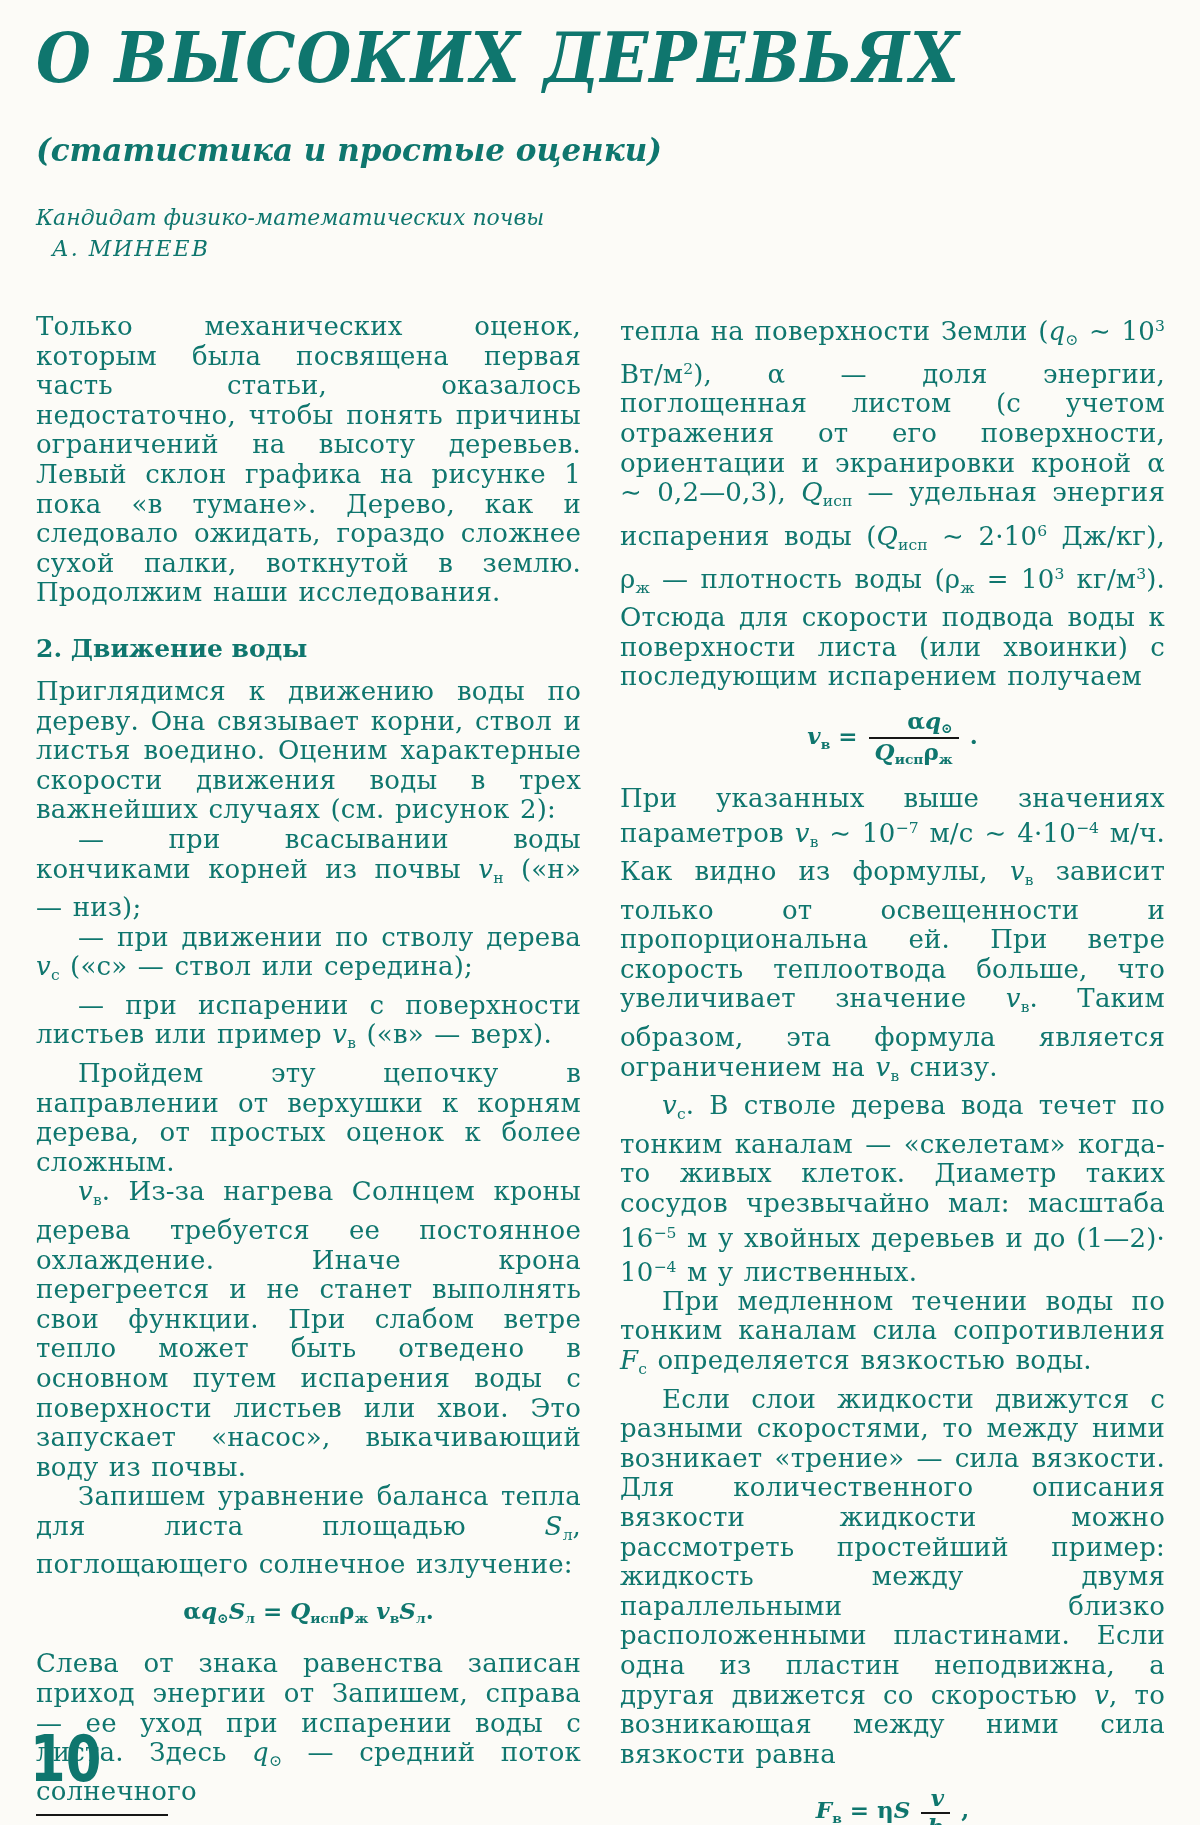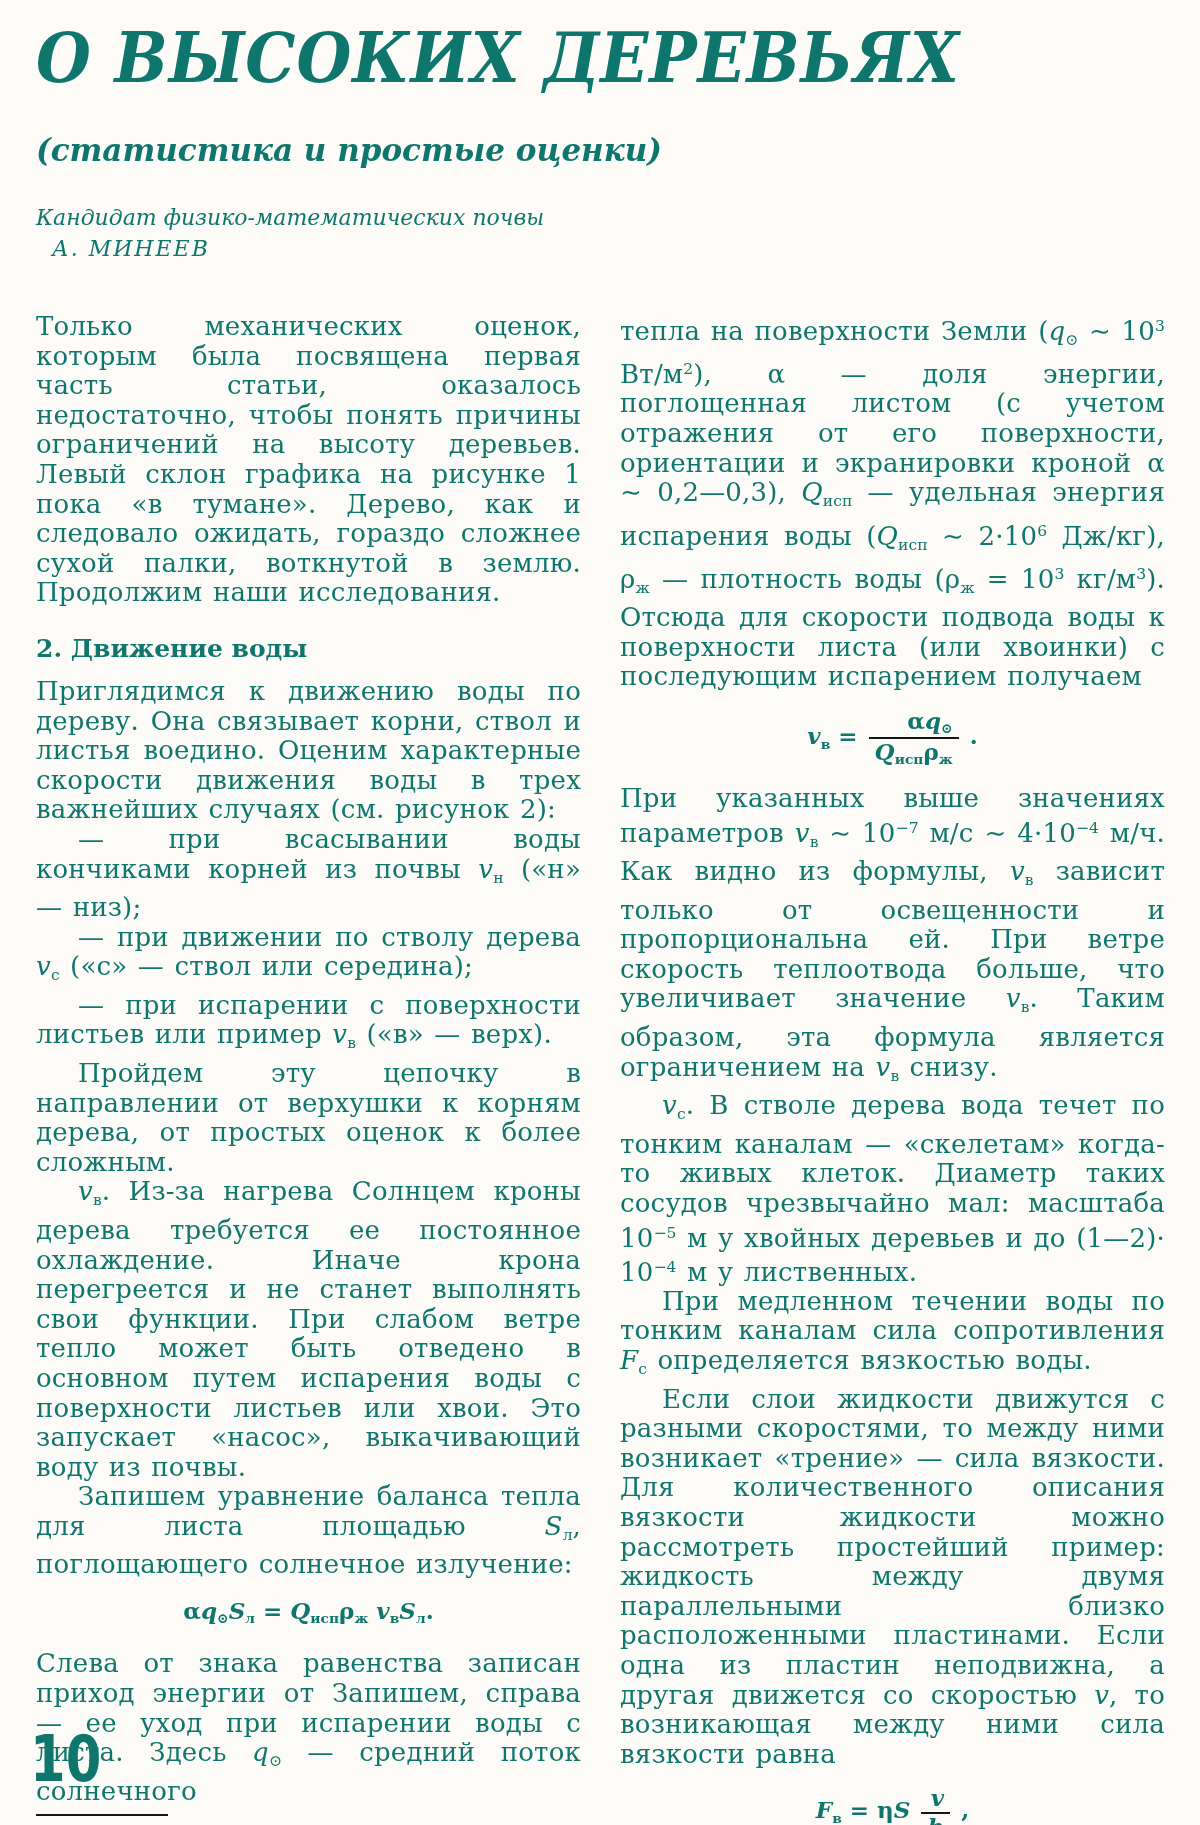--- a/index.html
+++ b/index.html
@@ -90,21 +90,21 @@
       <div class="footnote-rule"></div>
       <div class="footnote-text">Окончание. Начало см. в № 3.</div>
     </div>
   </div>
 
   <div class="col col-right">
     <div class="col-blocks">
         <p class="para"><span>тепла на поверхности Земли (</span><span class="it">q</span><span class="sb">⊙</span><span> ∼ 10</span><span class="sp">3</span><span> Вт/м</span><span class="sp">2</span><span>), α — доля энергии, поглощенная листом (с учетом отражения от его поверхности, ориентации и экранировки кроной α ∼ 0,2—0,3), </span><span class="it">Q</span><span class="sb">исп</span><span> — удельная энергия испарения воды (</span><span class="it">Q</span><span class="sb">исп</span><span> ∼ 2·10</span><span class="sp">6</span><span> Дж/кг), ρ</span><span class="sb">ж</span><span> — плотность воды (ρ</span><span class="sb">ж</span><span> = 10</span><span class="sp">3</span><span> кг/м</span><span class="sp">3</span><span>). Отсюда для скорости подвода воды к поверхности листа (или хвоинки) с последующим испарением получаем</span></p>
         <div class="formula"><span class="it">v</span><span class="sb">в</span><span> = </span><span class="frac"><span class="num"><span>α</span><span class="it">q</span><span class="sb">⊙</span></span><span class="den"><span class="it">Q</span><span class="sb">исп</span><span>ρ</span><span class="sb">ж</span></span></span><span> .</span></div>
         <p class="para"><span>При указанных выше значениях параметров </span><span class="it">v</span><span class="sb">в</span><span> ∼ 10</span><span class="sp">−7</span><span> м/с ∼ 4·10</span><span class="sp">−4</span><span> м/ч. Как видно из формулы, </span><span class="it">v</span><span class="sb">в</span><span> зависит только от освещенности и пропорциональна ей. При ветре скорость теплоотвода больше, что увеличивает значение </span><span class="it">v</span><span class="sb">в</span><span>. Таким образом, эта формула является ограничением на </span><span class="it">v</span><span class="sb">в</span><span> снизу.</span></p>
-        <p class="para indent"><span class="it">v</span><span class="sb">с</span><span>. В стволе дерева вода течет по тонким каналам — «скелетам» когда-то живых клеток. Диаметр таких сосудов чрезвычайно мал: масштаба 10</span><span class="sp">−5</span><span> м у хвойных деревьев и до (1—2)· 10</span><span class="sp">−4</span><span> м у лиственных.</span></p>
+        <p class="para indent"><span class="it">v</span><span class="sb">с</span><span>. В стволе дерева вода течет по тонким каналам — «скелетам» когда-то живых клеток. Диаметр таких сосудов чрезвычайно мал: масштаба 16</span><span class="sp">−5</span><span> м у хвойных деревьев и до (1—2)· 10</span><span class="sp">−4</span><span> м у лиственных.</span></p>
         <p class="para indent"><span>При медленном течении воды по тонким каналам сила сопротивления </span><span class="it">F</span><span class="sb">с</span><span> определяется вязкостью воды.</span></p>
         <p class="para indent"><span>Если слои жидкости движутся с разными скоростями, то между ними возникает «трение» — сила вязкости. Для количественного описания вязкости жидкости можно рассмотреть простейший пример: жидкость между двумя параллельными близко расположенными пластинами. Если одна из пластин неподвижна, а другая движется со скоростью </span><span class="it">v</span><span>, то возникающая между ними сила вязкости равна</span></p>
         <div class="formula"><span class="it">F</span><span class="sb">в</span><span> = η</span><span class="it">S</span><span> </span><span class="frac"><span class="num"><span class="it">v</span></span><span class="den"><span class="it">h</span></span></span><span> ,</span></div>
       </div>
   </div>
 
   <div class="page-number">10</div>
 
 </div>
 

